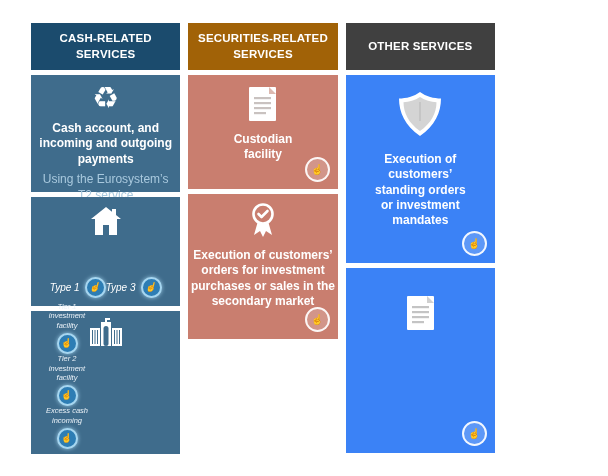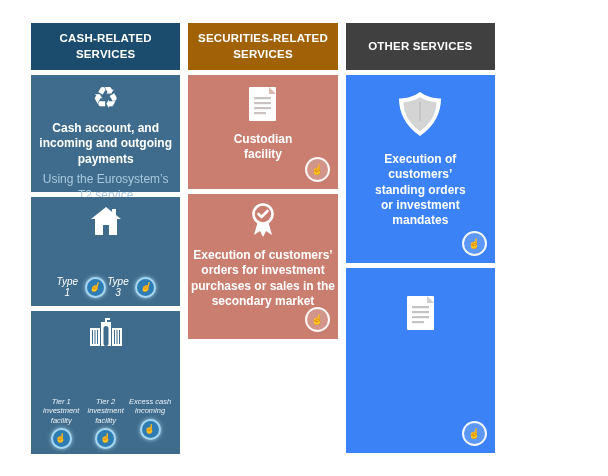--- a/index.html
+++ b/index.html
@@ -33,25 +33,25 @@
   .subtitle{font-size:12px;line-height:1.3;margin-top:5px;color:#a9c9de;}
   .desc{font-size:10px;line-height:1.25;margin-top:3px;color:#f2f7fa;max-width:172px;}
   .t-cash1{max-width:170px}
   .t-cash2{max-width:145px}
   .t-cash3{max-width:118px;margin-top:4px}
   .t-sec1{max-width:85px}
   .t-sec2{max-width:166px}
   .t-sec3{max-width:160px}
   .t-oth1{max-width:96px}
   .t-oth2{max-width:128px}
-  .type-row{position:absolute;bottom:8px;left:0;right:0;display:flex;justify-content:flex-end;
-    padding:0 24px;align-items:center;}
+  .type-row{position:absolute;bottom:8px;left:0;right:0;display:flex;justify-content:center;
+    padding:0 9px;align-items:center;}
   .type-item{display:flex;align-items:center;gap:5px;font-style:italic;font-size:10px;color:#fff;}
   .tier-row{position:absolute;bottom:5px;left:0;right:0;display:flex;justify-content:space-between;
-    padding:0 8px;}
+    padding:0 8px;flex-direction:column;}
   .tier-item{width:56px;display:flex;flex-direction:column;align-items:center;gap:3px;}
   .tier-label{font-size:7.5px;font-style:italic;line-height:1.25;color:#ecf3f9;}
   .round-link{
     width:17px;height:17px;border-radius:50%;background:#2d7db4;border:2px solid #a6d6f0;
     box-shadow:0 0 4px rgba(166,214,240,.9);display:flex;align-items:center;justify-content:center;
     font-size:9px;color:#fff;cursor:pointer;flex:none;line-height:1;
   }
   .hand-circle{
     position:absolute;right:8px;bottom:7px;width:21px;height:21px;border-radius:50%;
     border:2px solid rgba(255,255,255,.92);background:rgba(255,255,255,.18);

